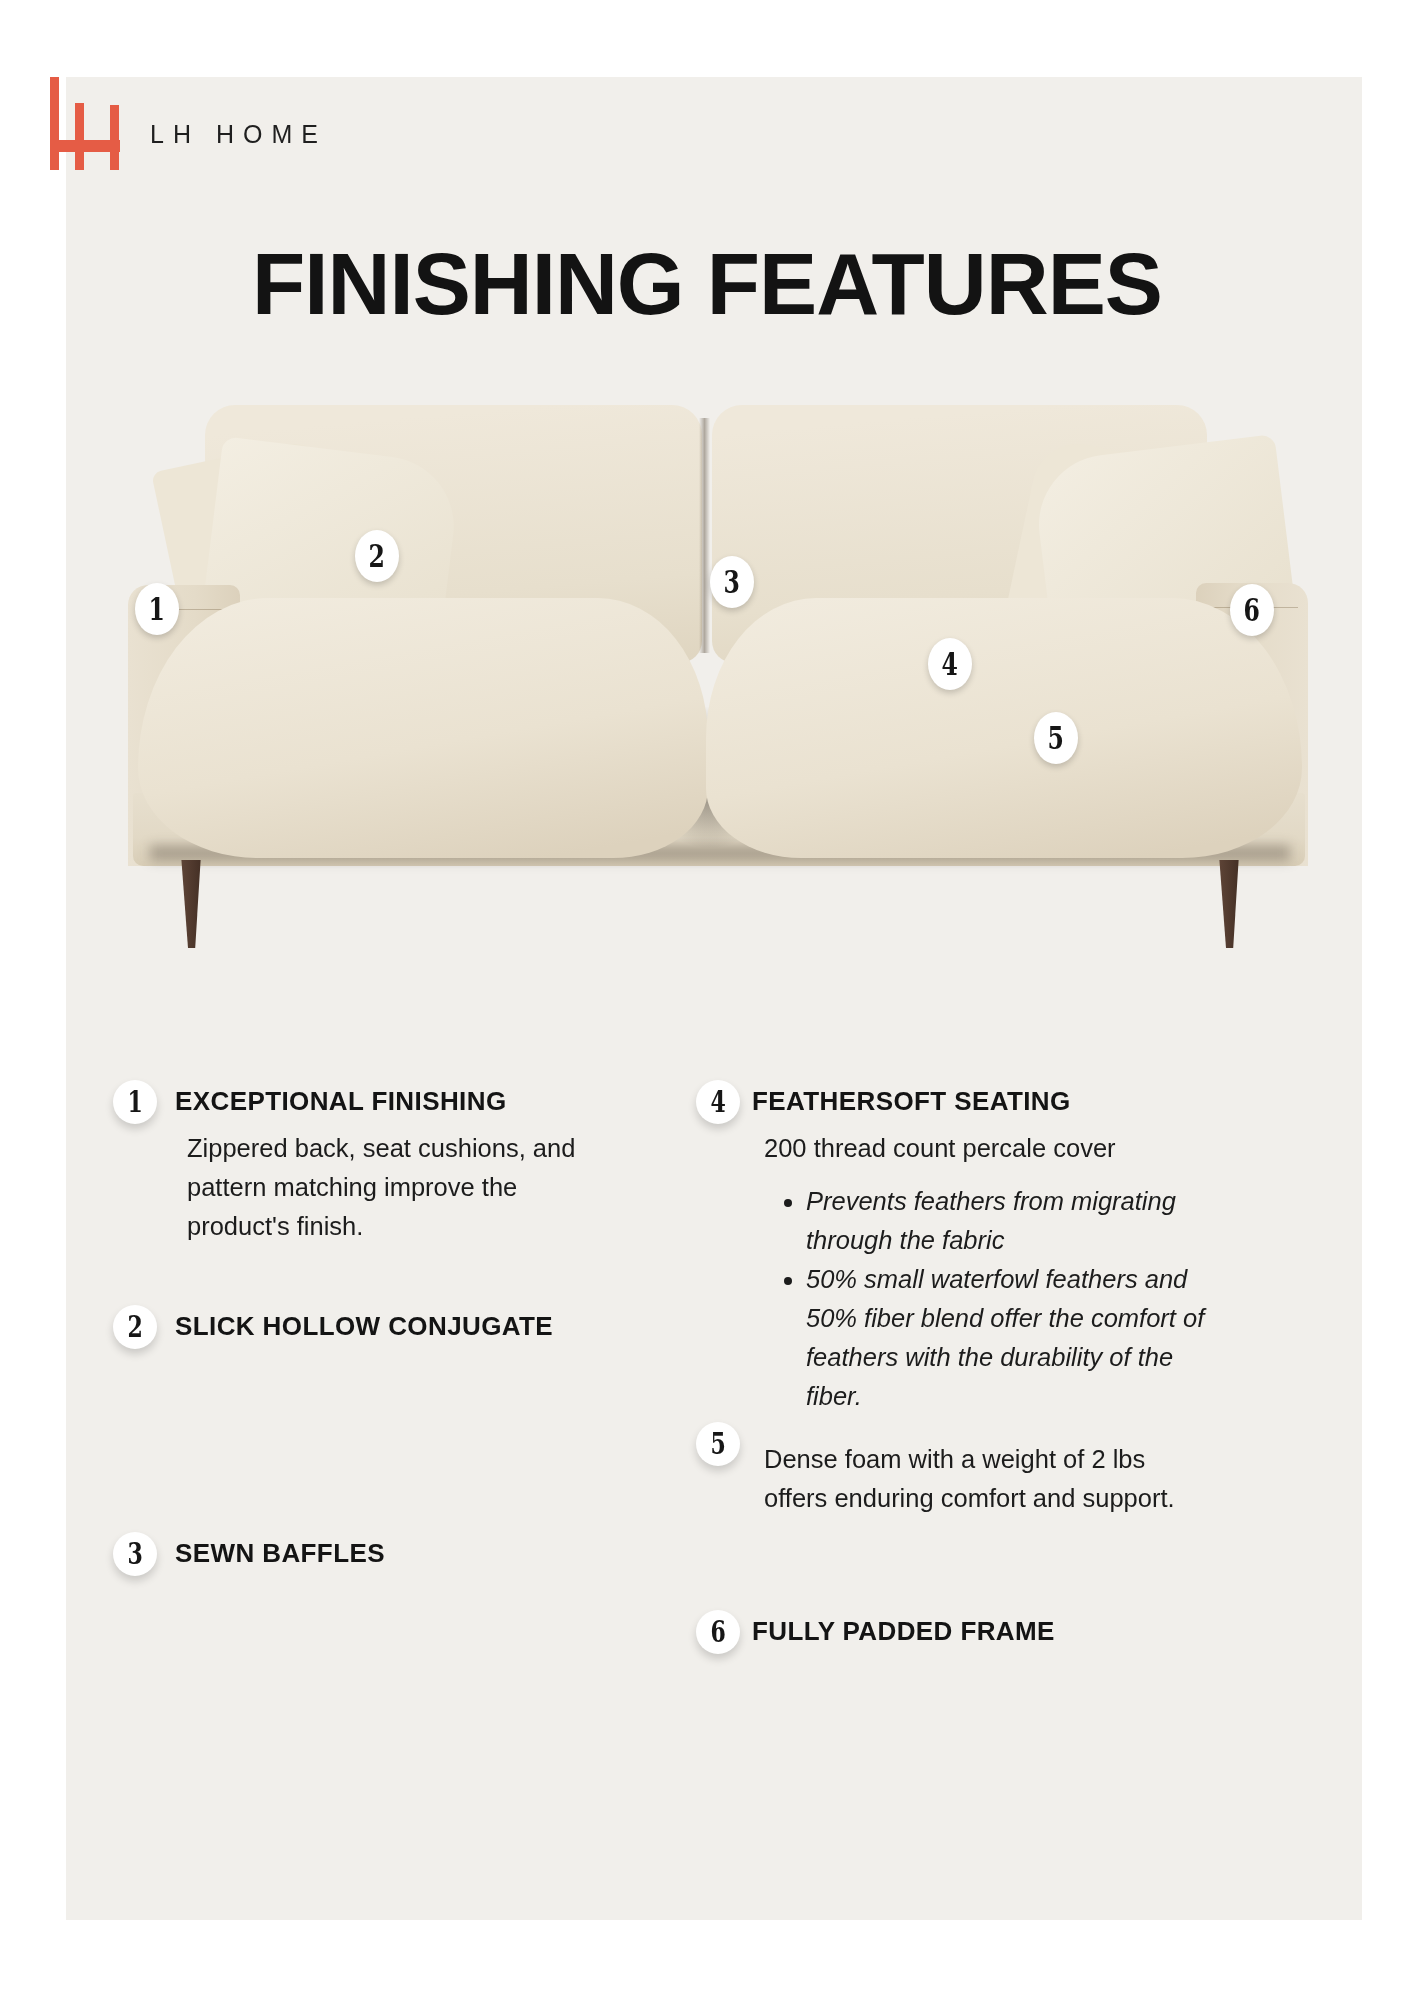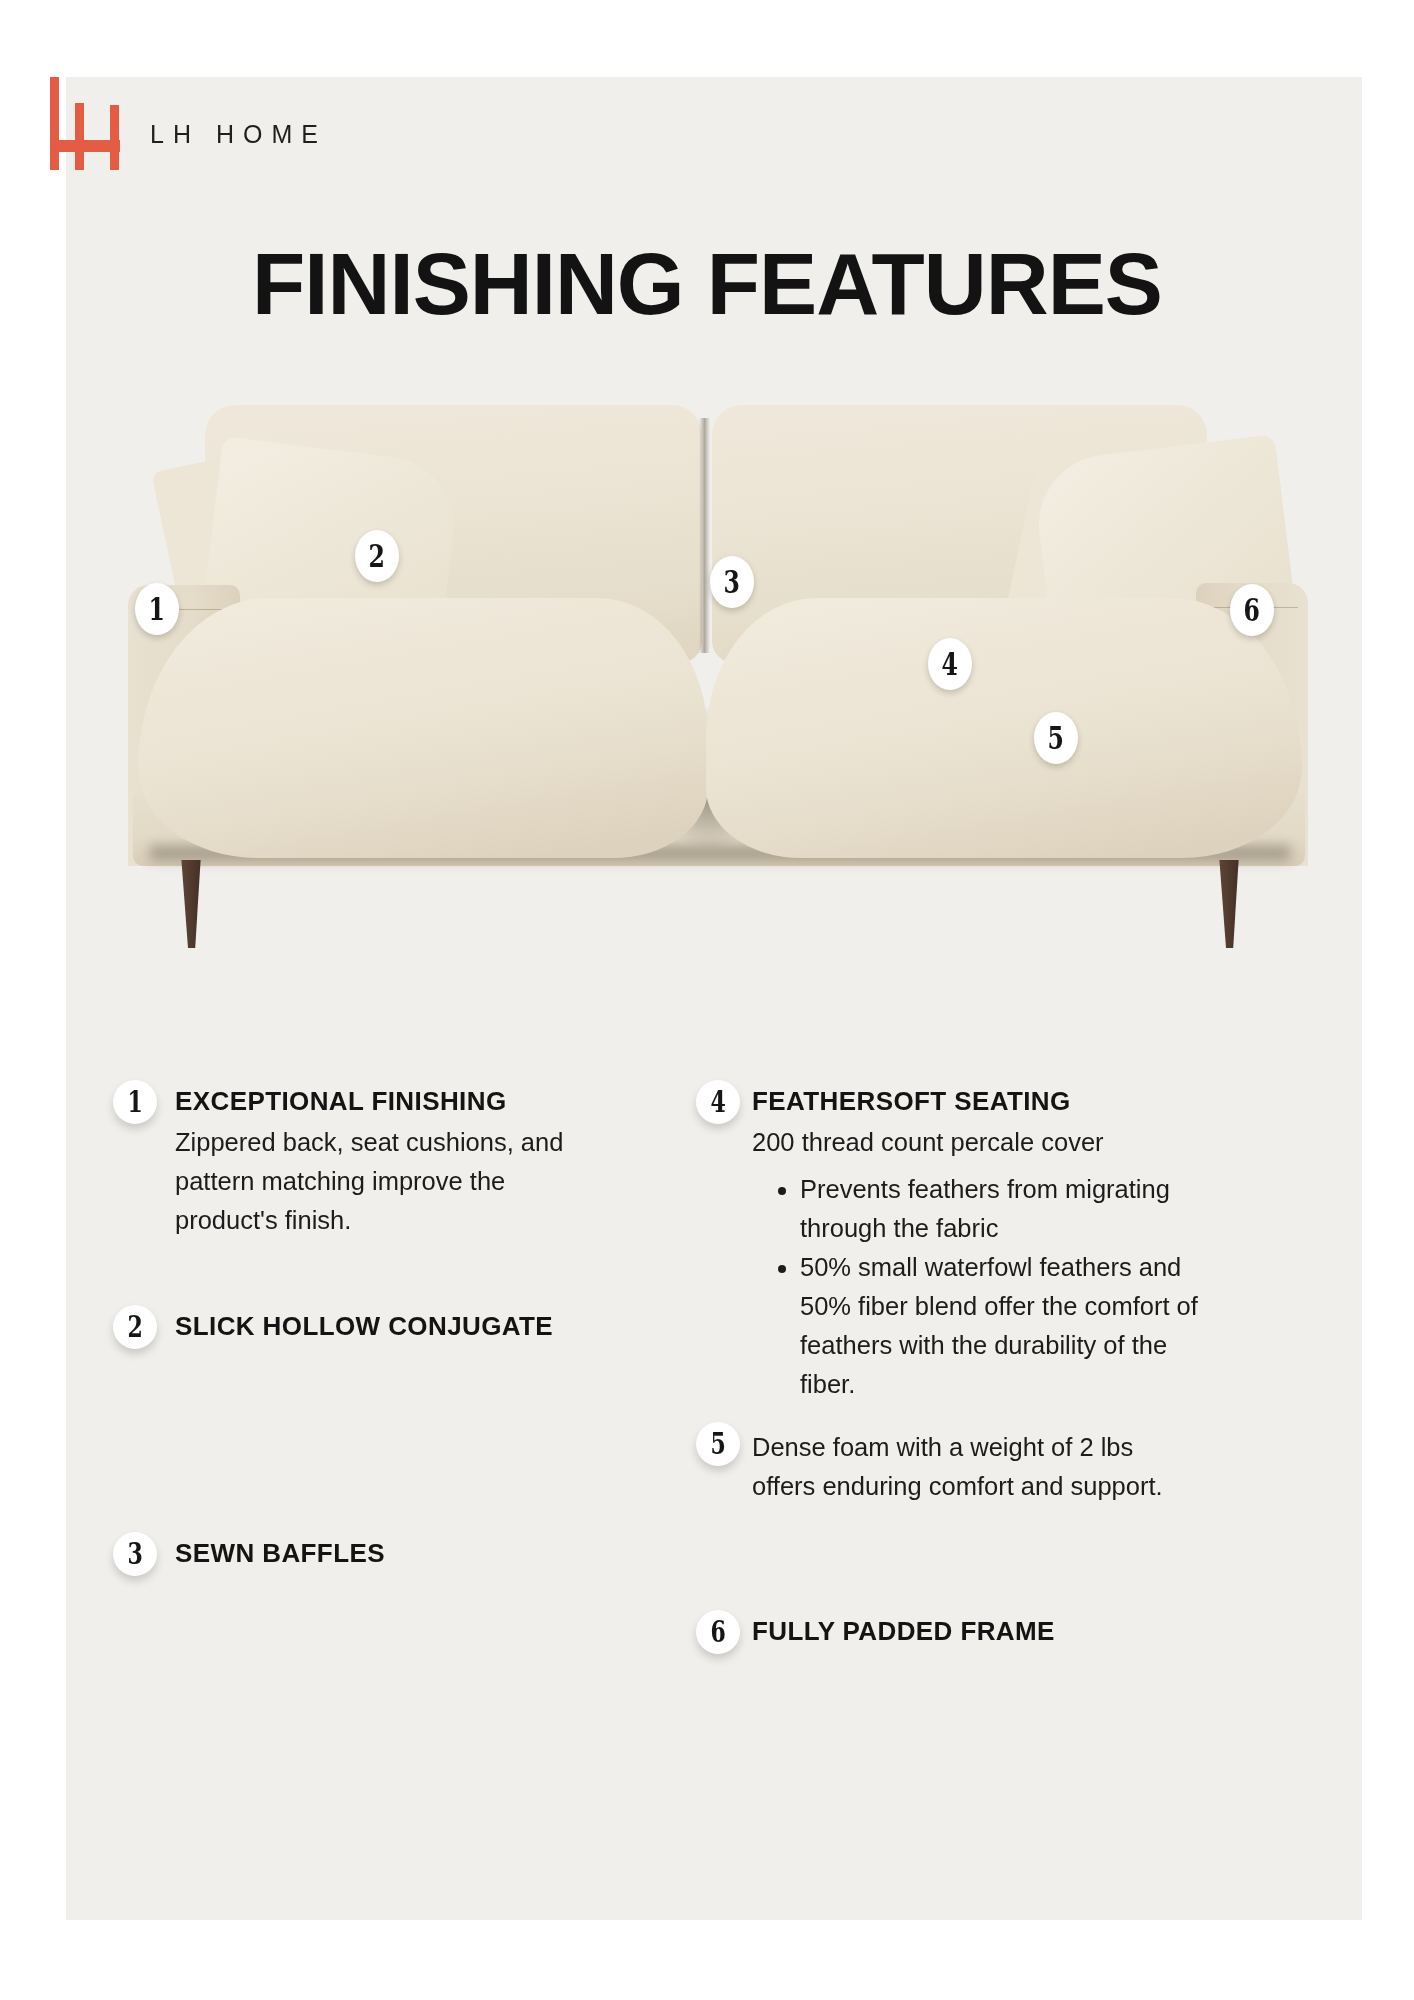--- a/index.html
+++ b/index.html
@@ -45,22 +45,22 @@
     display:flex;align-items:center;justify-content:center;
     font-family:"DejaVu Serif",serif;font-weight:bold;font-size:29px;color:#161616;
     left:-62px;top:-6px;
   }
   .feature.rcol .badge{left:-56px;}
   .feature .badge span{display:inline-block;transform:scaleX(.76);}
   .feature h3{
     margin:0 0 6px 0;font-size:26px;font-weight:bold;letter-spacing:.4px;color:#141414;
     font-family:"Liberation Sans",sans-serif;
   }
-  .feature p{margin:0;font-size:25.5px;line-height:39px;color:#1c1c1c;white-space:pre-line;}
-  .feature ul{margin:8px;padding-left:40px;}
+  .feature p{margin:12px;font-size:25.5px;line-height:39px;color:#1c1c1c;white-space:pre-line;}
+  .feature ul{margin:14px;padding-left:40px;font-style:italic;}
   .feature ul li{font-size:25.5px;line-height:39px;color:#1c1c1c;white-space:pre-line;}
 </style>
 </head>
 <body>
 
 <div class="abs panel"></div>
 
 <div>
   <div class="logo-bar" style="left:50px;top:77px;width:9px;height:93px;"></div>
   <div class="logo-bar" style="left:75px;top:103px;width:9px;height:67px;"></div>

